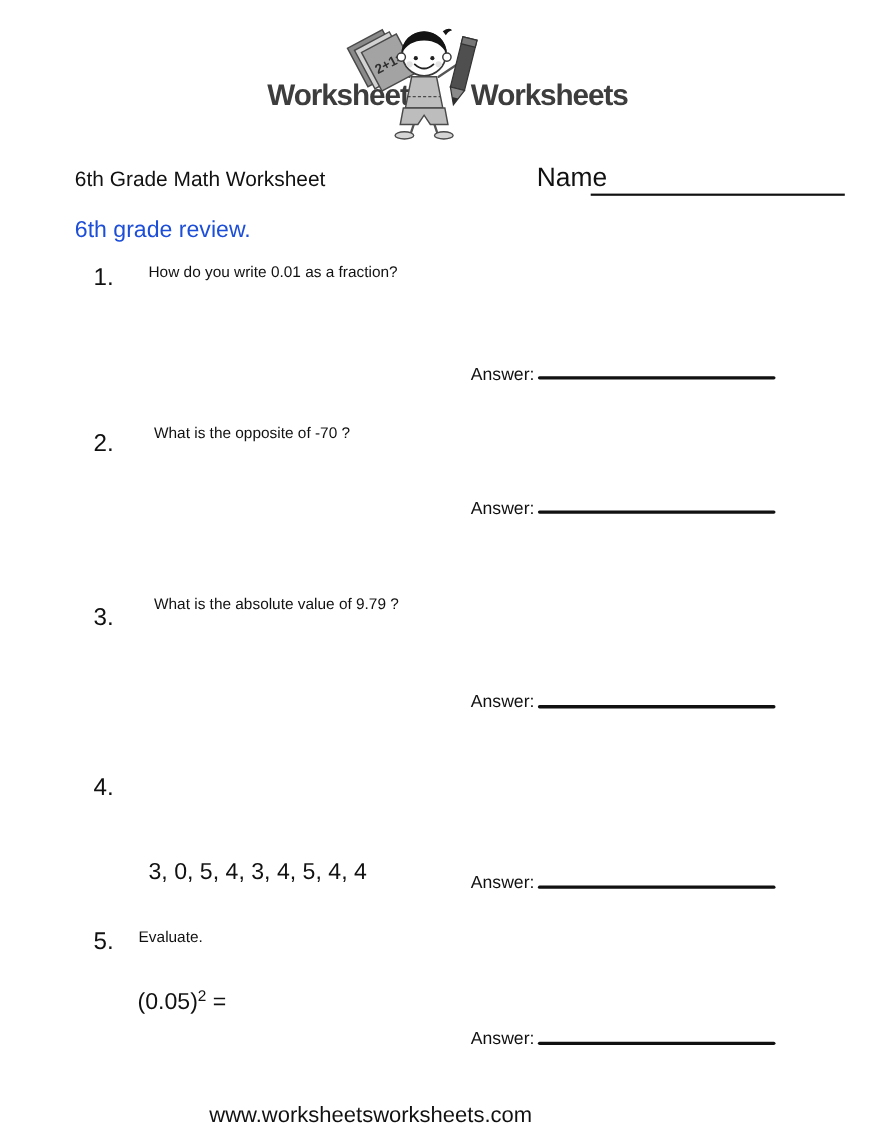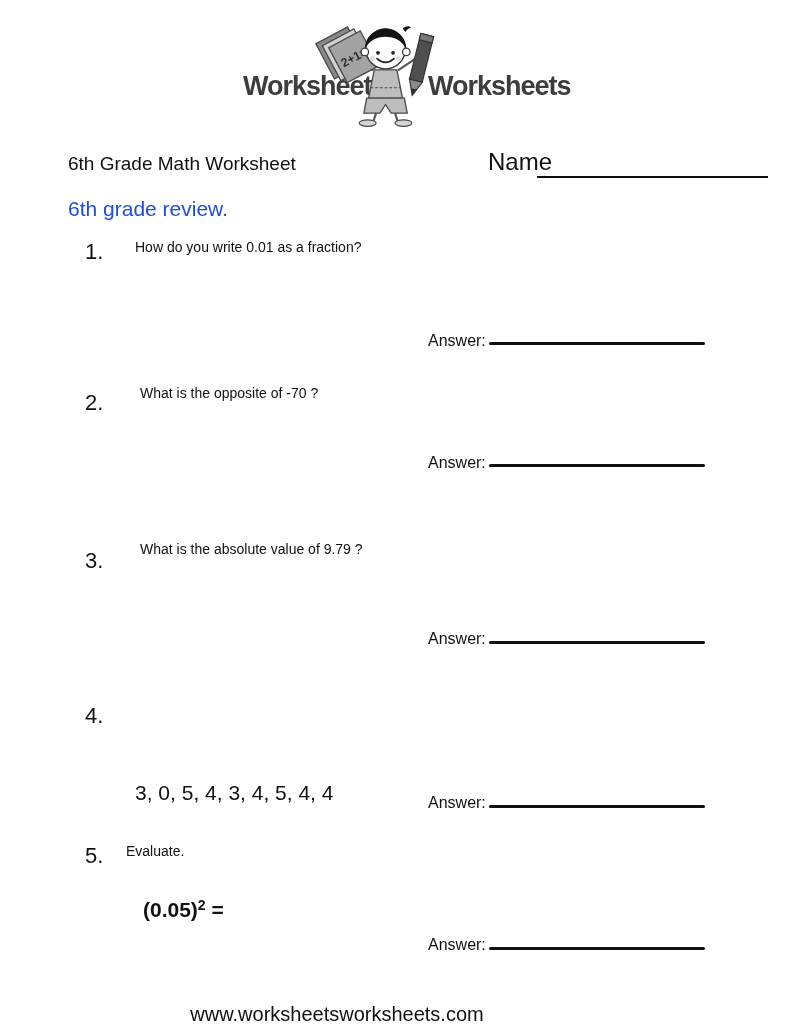--- a/index.html
+++ b/index.html
@@ -114,21 +114,21 @@
   <div class="abs answer-label" style="left:428px; top:630px;">Answer:</div>
   <div class="abs answer-line" style="left:489px; top:641px;"></div>
 
   <div class="abs q-number" style="left:85px; top:703px;">4.</div>
   <div class="abs q-data" style="left:135px; top:781px;">3, 0, 5, 4, 3, 4, 5, 4, 4</div>
   <div class="abs answer-label" style="left:428px; top:794px;">Answer:</div>
   <div class="abs answer-line" style="left:489px; top:805px;"></div>
 
   <div class="abs q-number" style="left:85px; top:843px;">5.</div>
   <div class="abs q-text" style="left:126px; top:843px;">Evaluate.</div>
-  <div class="abs expression" style="left:143px; top:897px;font-weight:bold;">
+  <div class="abs expression" style="left:125px; top:897px;">
     <span>(0.05)</span><sup>2</sup><span> =</span>
   </div>
   <div class="abs answer-label" style="left:428px; top:936px;">Answer:</div>
   <div class="abs answer-line" style="left:489px; top:947px;"></div>
 
   <div class="abs footer-url" style="left:0px; top:1003px;">www.worksheetsworksheets.com</div>
 
 </div>
 
 </body></html>

